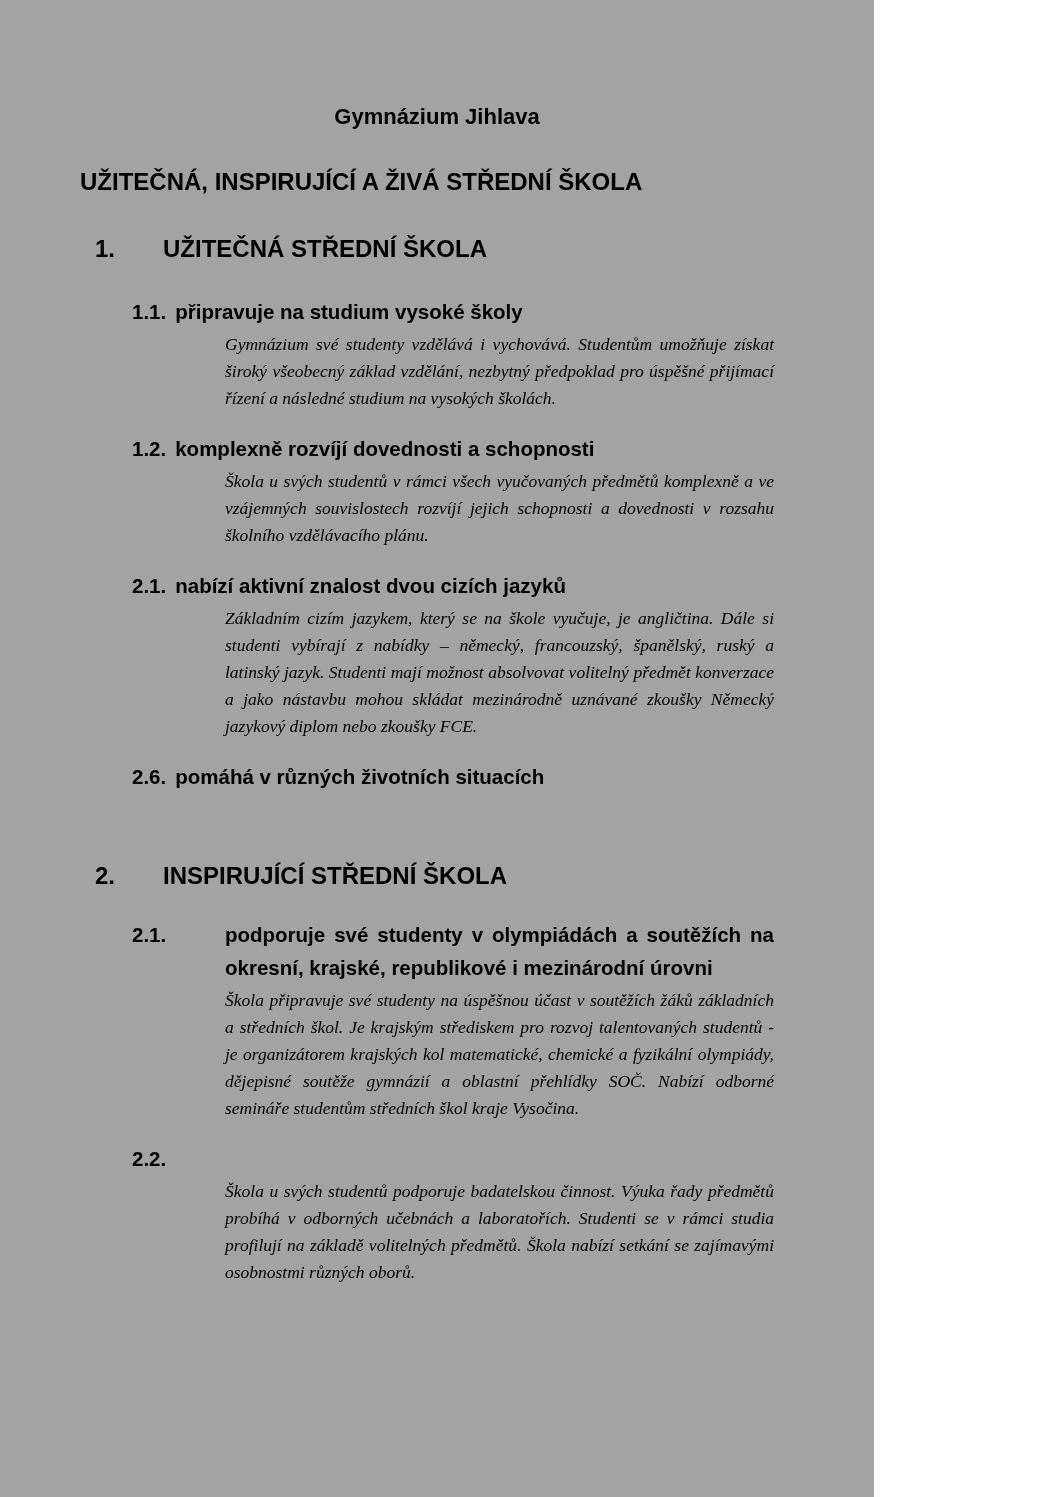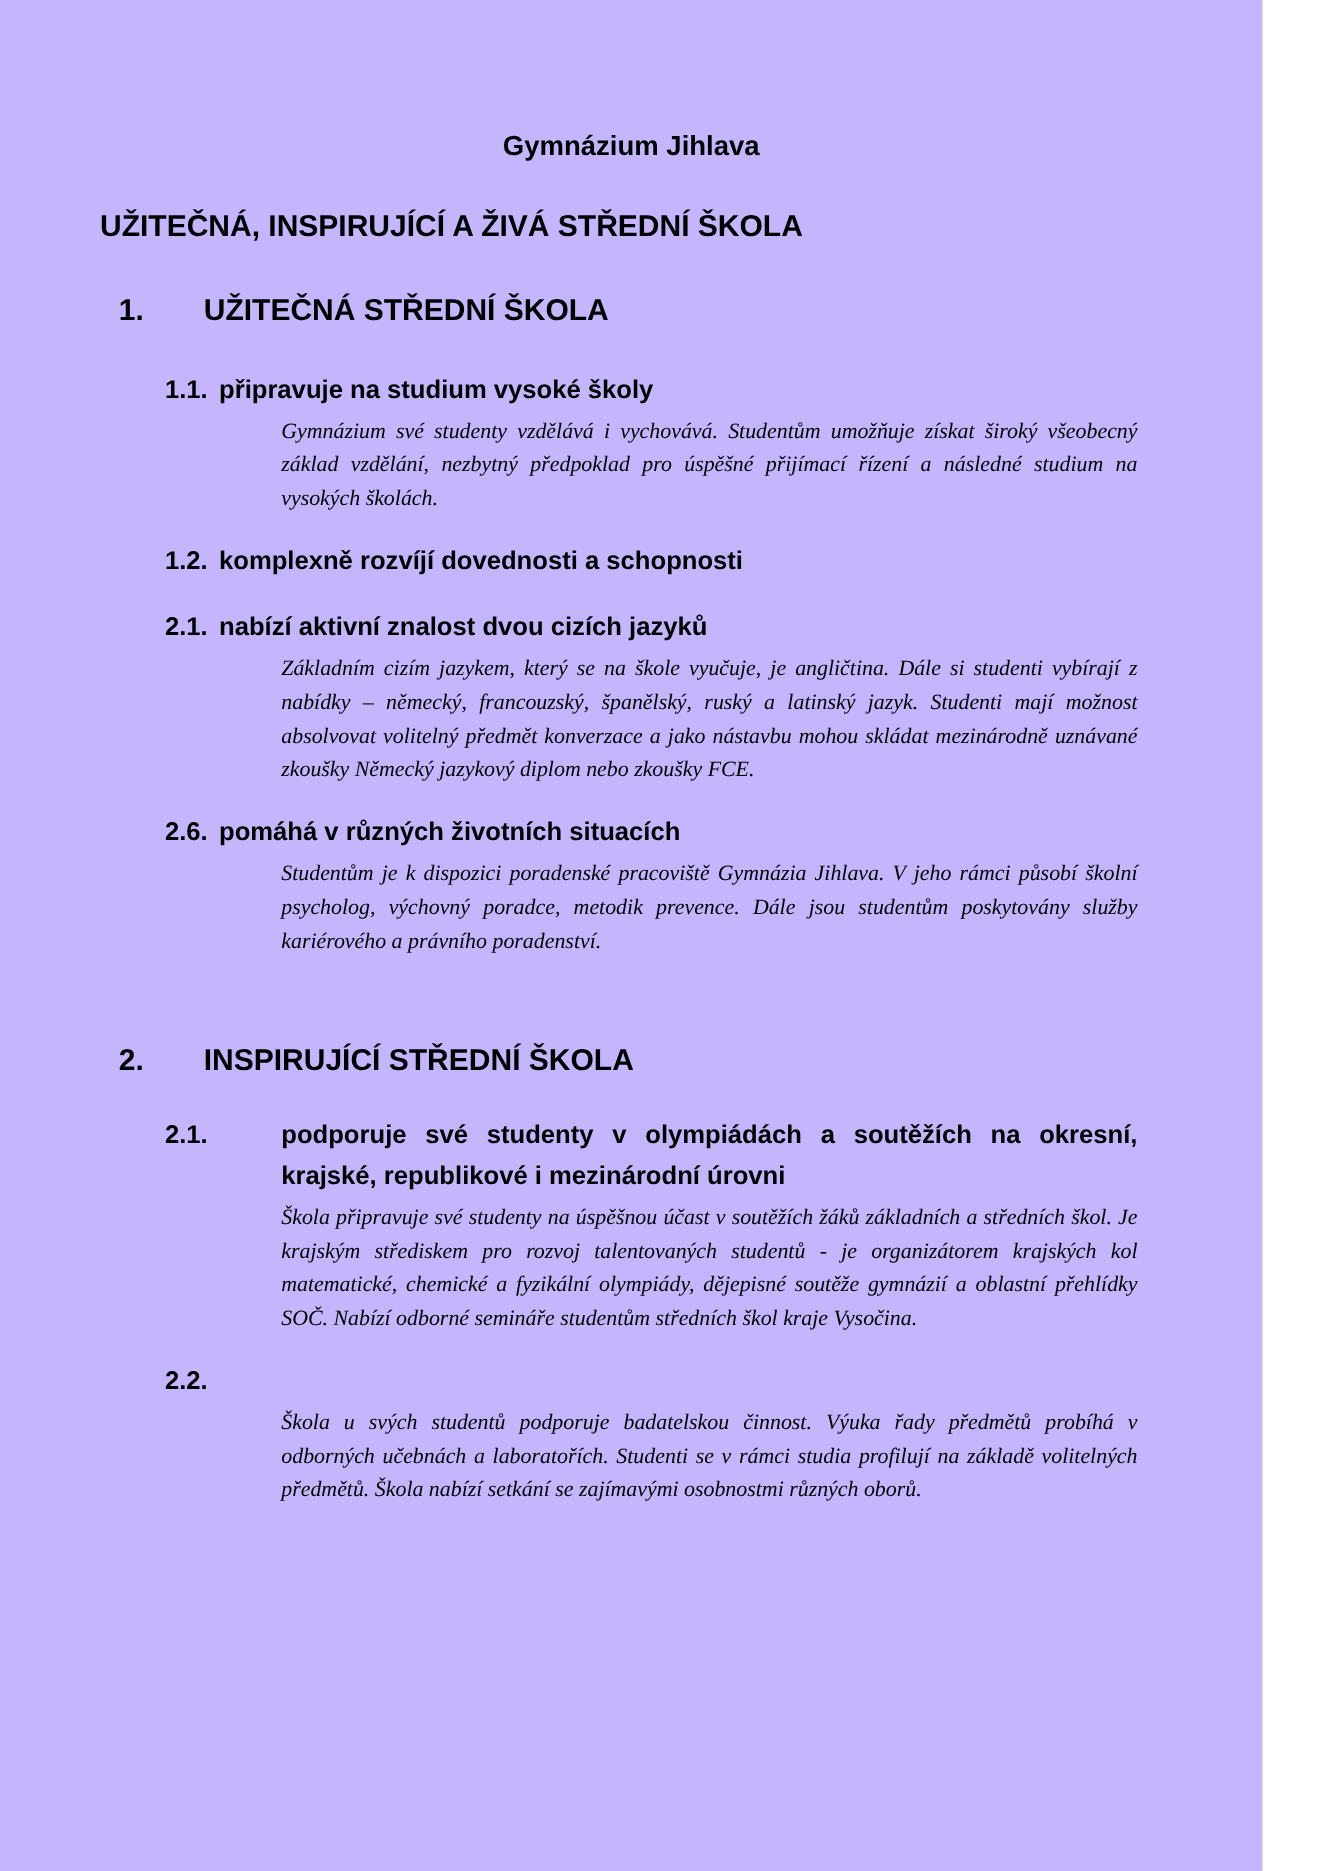--- a/index.html
+++ b/index.html
@@ -2,23 +2,23 @@
 <html><head>
 <meta charset="utf-8">
 <style>
   html, body {
     margin: 0;
     padding: 0;
     background: #ffffff;
   }
   .page {
     position: relative;
-    width: 1010px;
+    width: 874px;
     height: 1497px;
-    background: #c4b5fd;
+    background: #a3a3a3;
     color: #000000;
     overflow: hidden;
     font-family: "Liberation Serif", serif;
   }
   .doc-title {
     margin: 102px 100px 0 100px;
     text-align: center;
     font-family: "Liberation Sans", sans-serif;
     font-weight: 700;
     font-size: 22px;
@@ -97,32 +97,32 @@
   <div class="subhead first-of-sec1">
     <span class="num">1.1.</span>
     <span class="txt">připravuje na studium vysoké školy</span>
   </div>
   <p class="para">Gymnázium své studenty vzdělává i vychovává. Studentům umožňuje získat široký všeobecný základ vzdělání, nezbytný předpoklad pro úspěšné přijímací řízení a následné studium na vysokých školách.</p>
 
   <div class="subhead">
     <span class="num">1.2.</span>
     <span class="txt">komplexně rozvíjí dovednosti a schopnosti</span>
   </div>
+  <p class="para">Škola u svých studentů v rámci všech vyučovaných předmětů komplexně a ve vzájemných souvislostech rozvíjí jejich schopnosti a dovednosti v rozsahu školního vzdělávacího plánu.</p>
 
   <div class="subhead">
     <span class="num">2.1.</span>
     <span class="txt">nabízí aktivní znalost dvou cizích jazyků</span>
   </div>
   <p class="para">Základním cizím jazykem, který se na škole vyučuje, je angličtina. Dále si studenti vybírají z nabídky – německý, francouzský, španělský, ruský a latinský jazyk. Studenti mají možnost absolvovat volitelný předmět konverzace a jako nástavbu mohou skládat mezinárodně uznávané zkoušky Německý jazykový diplom nebo zkoušky FCE.</p>
 
   <div class="subhead">
     <span class="num">2.6.</span>
     <span class="txt">pomáhá v různých životních situacích</span>
   </div>
-  <p class="para">Studentům je k dispozici poradenské pracoviště Gymnázia Jihlava. V jeho rámci působí školní psycholog, výchovný poradce, metodik prevence. Dále jsou studentům poskytovány služby kariérového a právního poradenství.</p>
 
   <div class="sec-head sec2">
     <span class="num">2.</span>
     <span class="txt">INSPIRUJÍCÍ STŘEDNÍ ŠKOLA</span>
   </div>
 
   <div class="subhead tabbed first-of-sec2">
     <span class="num">2.1.</span>
     <span class="txt">podporuje své studenty v olympiádách a soutěžích na okresní, krajské, republikové i mezinárodní úrovni</span>
   </div>

